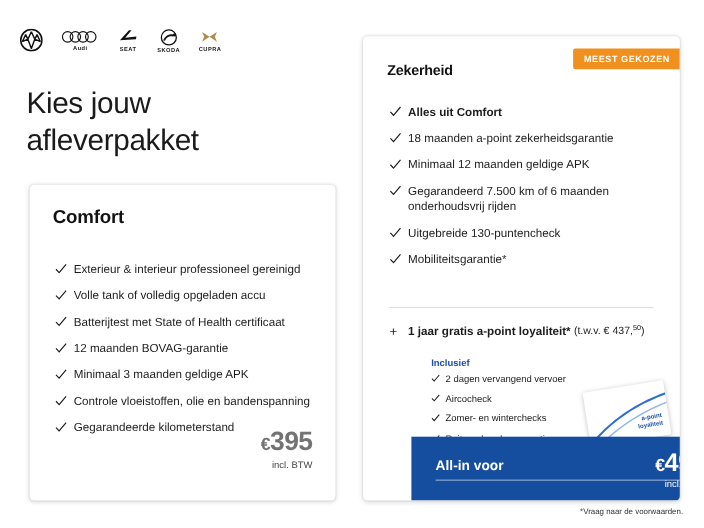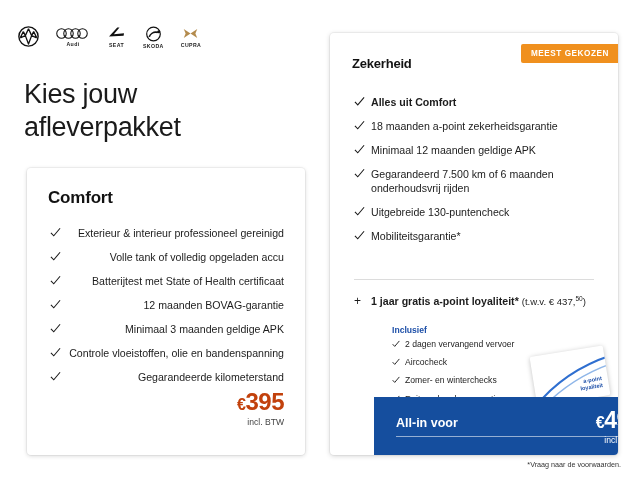--- a/index.html
+++ b/index.html
@@ -135,23 +135,22 @@
   ul.flist li .tick {
     position: absolute;
     left: 0;
     top: 1px;
     width: 11px;
     height: 11px;
   }
   .comfort-list {
     position: absolute;
     left: 23px;
-    top: 58px;
+    top: 70px;
     width: 234px;
-    text-align: right;
   }
   .comfort-list li { margin-bottom: 11px; }
 
   .zek-list {
     position: absolute;
     left: 24px;
     top: 62px;
     width: 244px;
   }
   .zek-list li { font-size: 10.7px; margin-bottom: 12px; }
@@ -256,21 +255,21 @@
   
   .price-comfort {
     position: absolute;
     right: 21px;
     bottom: 28px;
     text-align: right;
   }
   .price-comfort .amount {
     font-size: 24px;
     font-weight: 700;
-    color: #c2410c;
+    color: #737373;
     letter-spacing: -0.5px;
     text-align: right;
   }
   .price-comfort .amount .eur { font-size: 16px; font-weight: 700; }
   .price-comfort .vat {
     font-size: 8.6px;
     color: #444;
     margin-top: 1px;
   }
 

